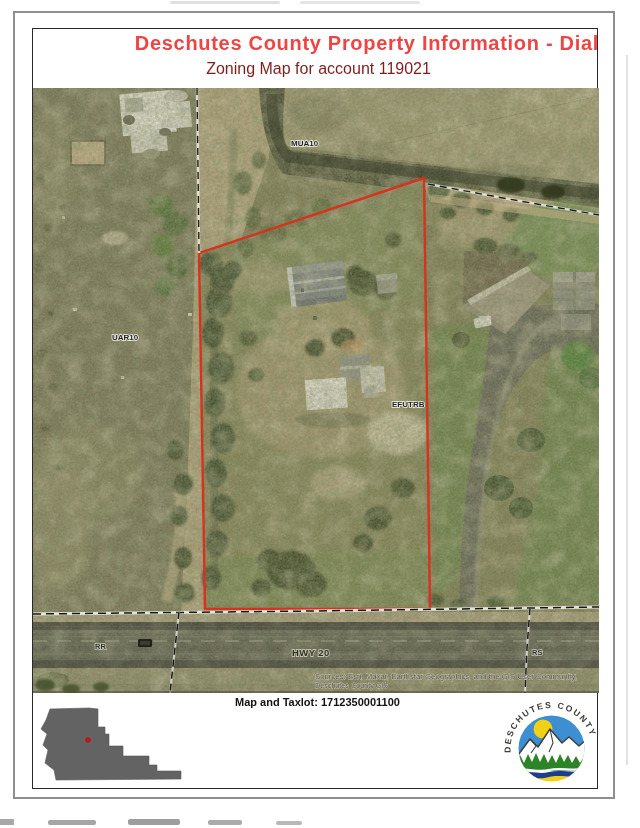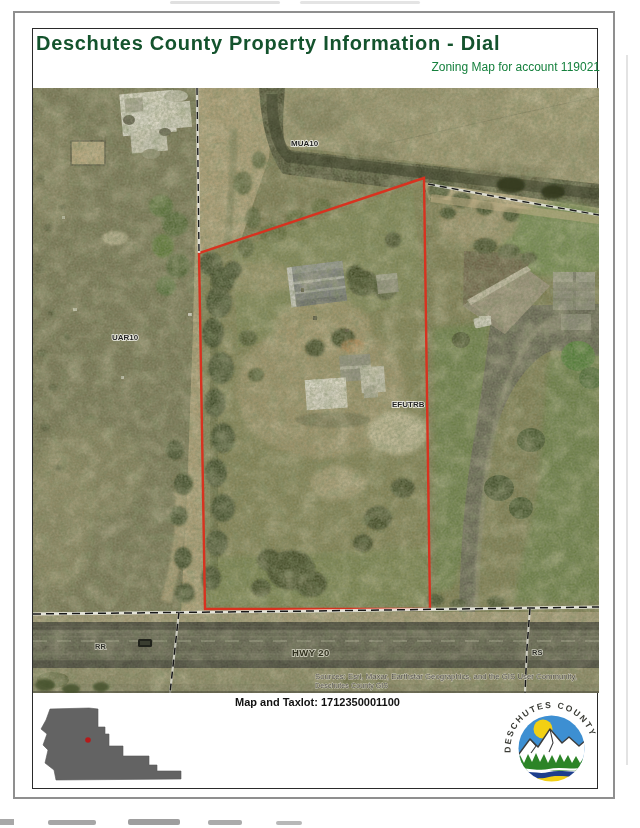--- a/index.html
+++ b/index.html
@@ -9,23 +9,23 @@
 </head>
 <body>
 
 <div class="abs" style="left:13px;top:11px;width:598px;height:784px;border:2px solid #8f8f8f;"></div>
 
 <div class="abs" style="left:170px;top:1px;width:110px;height:3px;background:#e0e0e0;border-radius:2px;"></div>
 <div class="abs" style="left:300px;top:1px;width:120px;height:3px;background:#e4e4e4;border-radius:2px;"></div>
 
 <div class="abs" style="left:32px;top:28px;width:564px;height:759px;border:1px solid #2a2a2a;background:#ffffff;"></div>
 
-<div class="abs" style="left:36px;top:31.5px;width:563px;text-align:left;font-weight:bold;font-size:20px;color:#14532d;letter-spacing:0.7px;">Deschutes County Property Information - Dial</div>
-
-<div class="abs" style="left:37px;top:59.5px;width:563px;text-align:right;font-size:12px;color:#15803d;">Zoning Map for account 119021</div>
+<div class="abs" style="left:36px;top:31.5px;width:563px;text-align:right;font-weight:bold;font-size:20px;color:#ef4444;letter-spacing:0.7px;">Deschutes County Property Information - Dial</div>
+
+<div class="abs" style="left:37px;top:59.5px;width:563px;text-align:center;font-size:16px;color:#7f1d1d;">Zoning Map for account 119021</div>
 
 <svg class="abs" style="left:33px;top:88px;" width="566" height="605" viewBox="0 0 566 605">
   <defs>
     <filter id="grain" x="0" y="0" width="100%" height="100%">
       <feTurbulence type="fractalNoise" baseFrequency="0.5" numOctaves="3" seed="4"></feTurbulence>
       <feColorMatrix type="matrix" values="0 0 0 0 0.45  0 0 0 0 0.45  0 0 0 0 0.32  0.8 0.8 0 0 -0.5"></feColorMatrix>
     </filter>
     <filter id="grain2" x="0" y="0" width="100%" height="100%">
       <feTurbulence type="fractalNoise" baseFrequency="0.35" numOctaves="3" seed="9"></feTurbulence>
       <feColorMatrix type="matrix" values="0 0 0 0 0.16  0 0 0 0 0.20  0 0 0 0 0.10  0.8 0.8 0 0 -0.52"></feColorMatrix>

